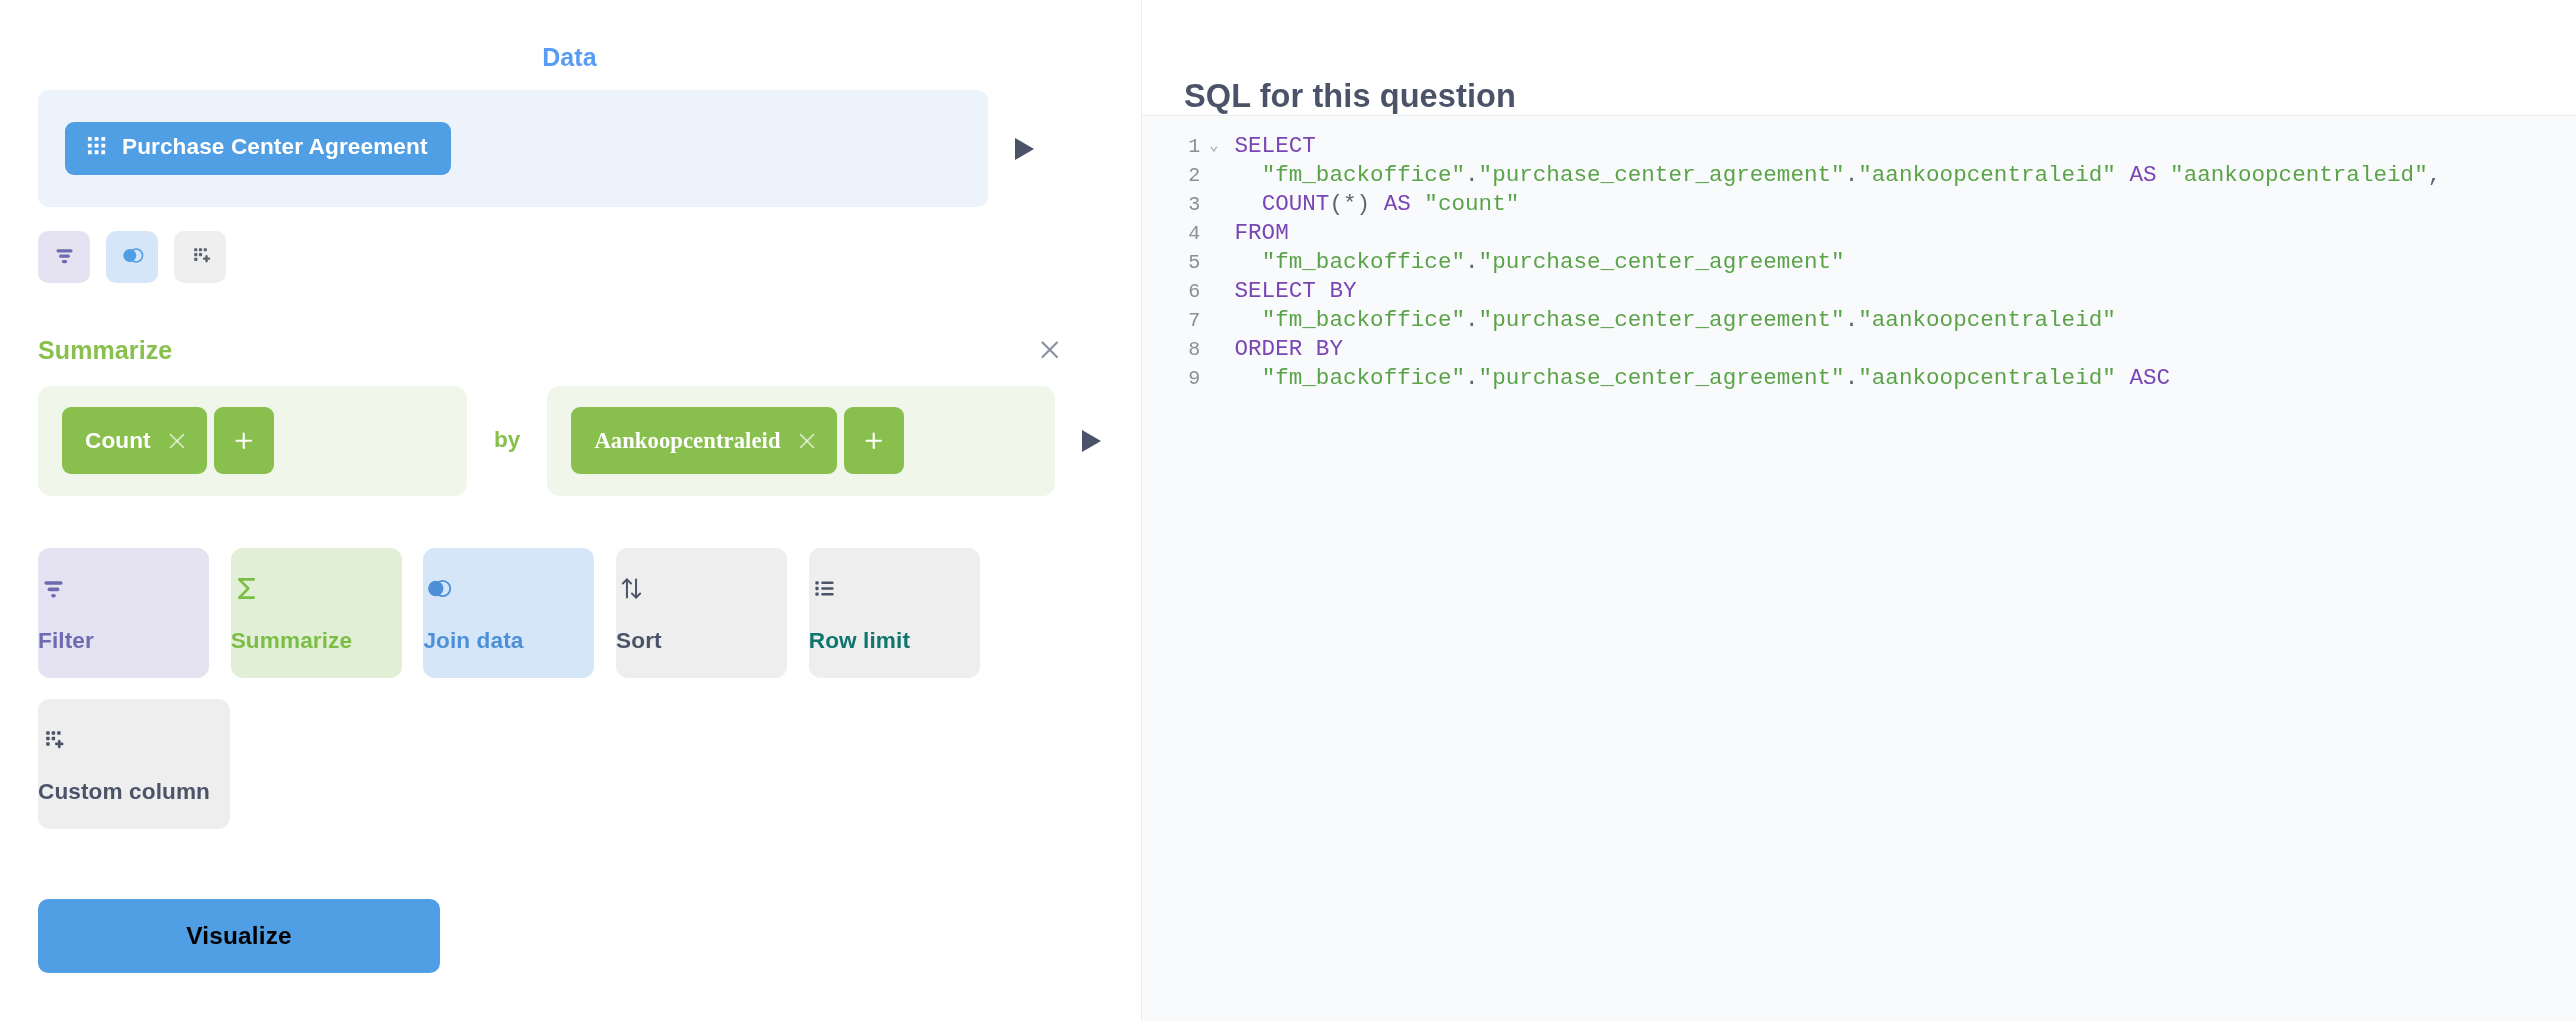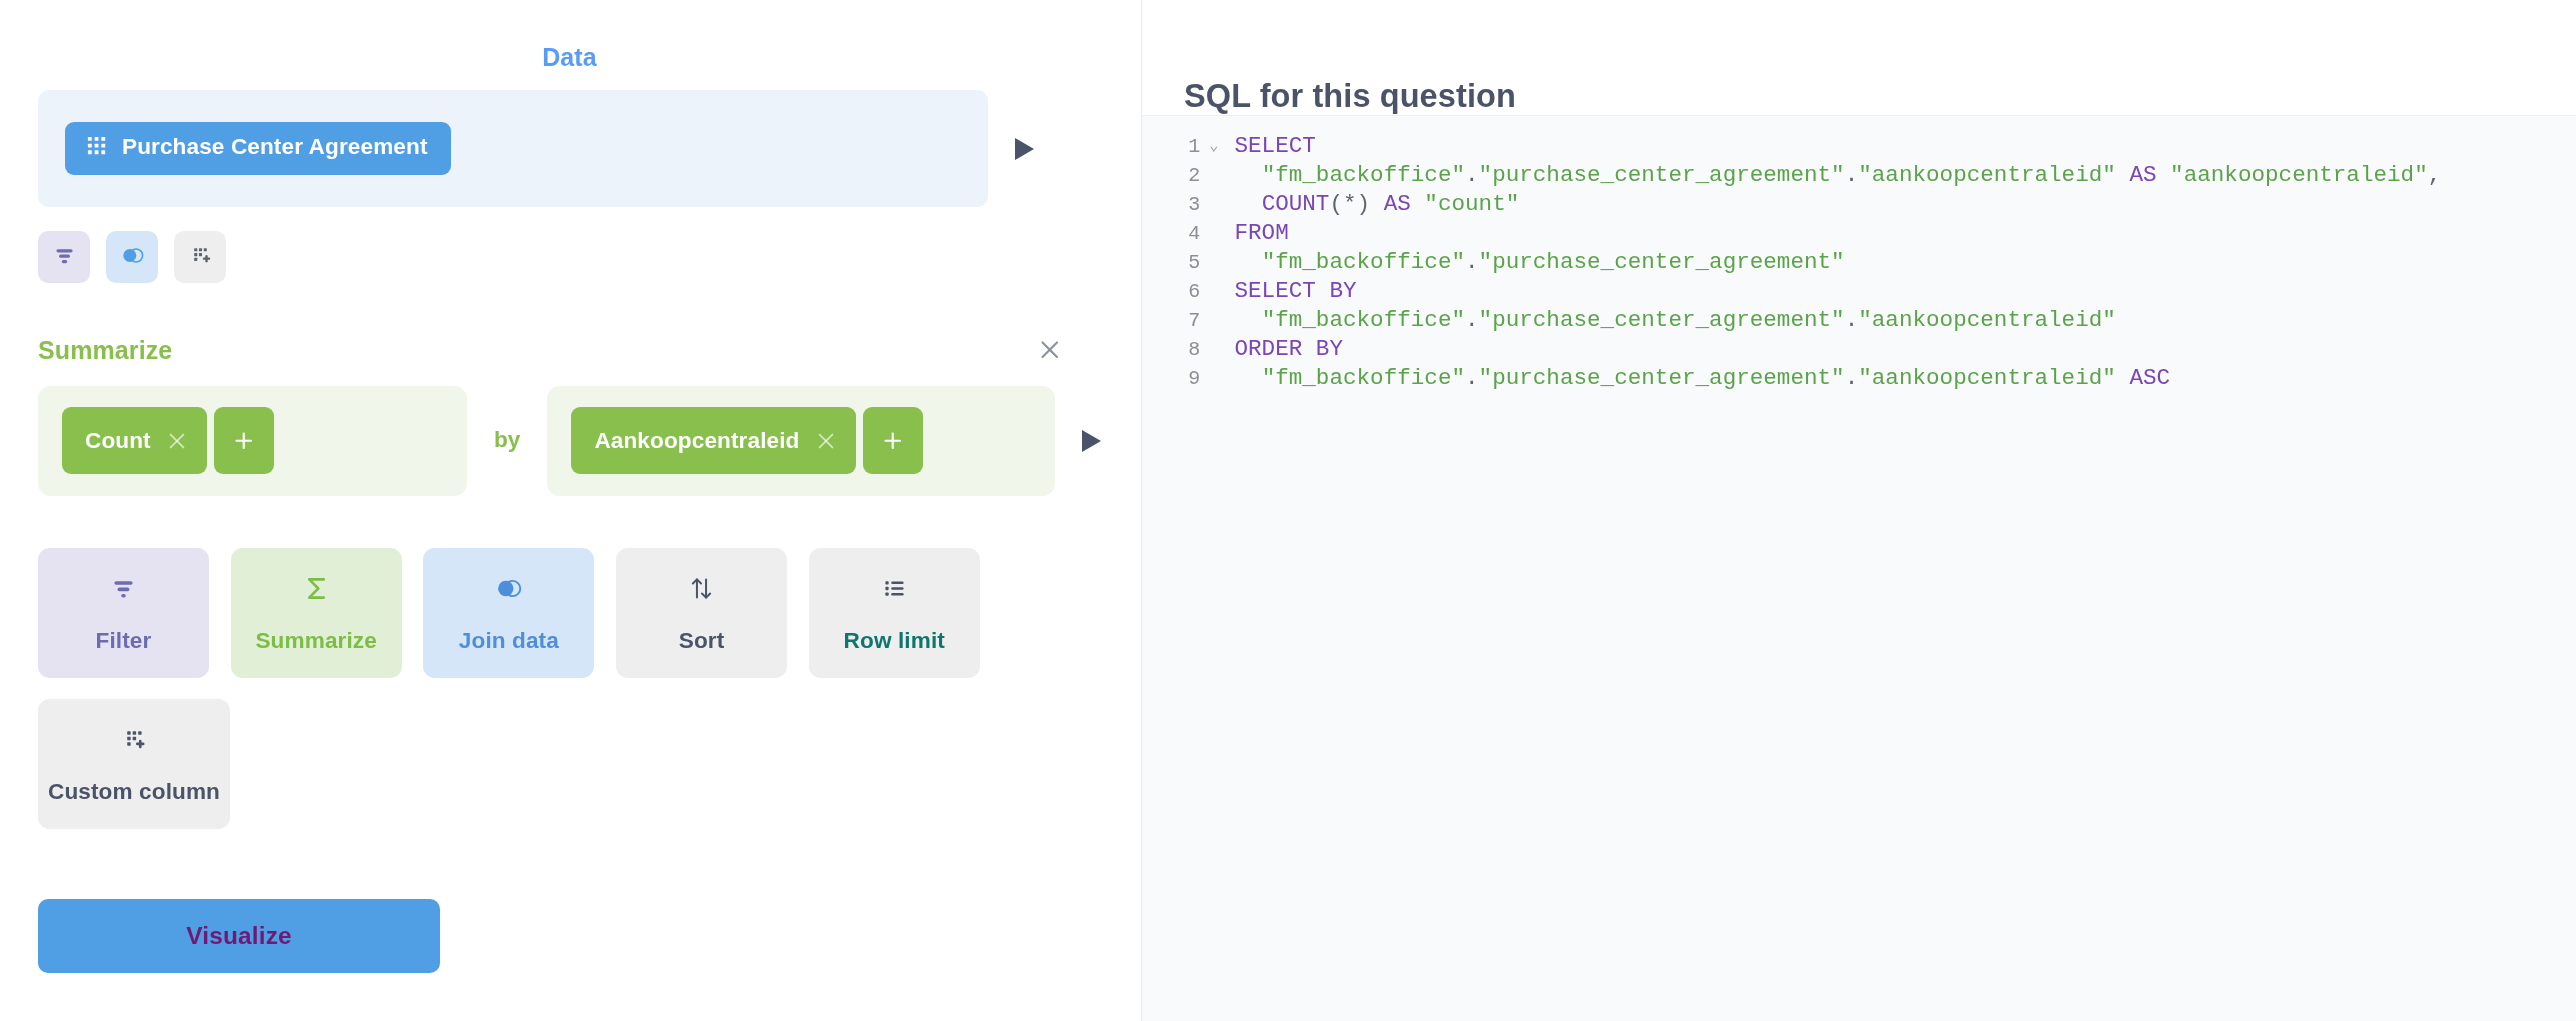--- a/index.html
+++ b/index.html
@@ -120,21 +120,21 @@
   }
   .sum-card {
     background: #f0f7ea;
     border-radius: 12.6px;
     padding: 20px 23.5px;
     min-height: 110px;
     display: flex;
     align-items: center;
   }
   .sum-card.agg { width: 451px; }
-  .sum-card.brk { width: 534px; }
+  .sum-card.brk { width: 534px; font-family: Liberation Serif, serif; }
 
   .by-label {
     color: #88bf4d;
     font-size: 22.6px;
     font-weight: 700;
     padding: 0 27px;
     line-height: 1;
   }
 
   .chip-group { display: flex; align-items: stretch; gap: 7.2px; }
@@ -174,21 +174,21 @@
     display: flex;
     gap: 21.7px;
     margin-top: 52px;
   }
   .big-btn {
     width: 171px;
     height: 130px;
     border-radius: 11.7px;
     display: flex;
     flex-direction: column;
-    align-items: center;
+    align-items: flex-start;
     justify-content: center;
     gap: 20px;
     cursor: pointer;
     font-size: 22.6px;
     font-weight: 700;
     letter-spacing: 0.1px;
   }
   .big-btn .lbl { line-height: 1; }
   .big-btn.filter    { background: #e5e2f2; color: #6e6bb0; }
   .big-btn.summarize { background: #e1efd6; color: #7bbd45; }
@@ -198,21 +198,21 @@
   .big-btn.custom    { background: #eeeeee; color: #4b5369; }
 
   .custom-row { margin-top: 21.7px; }
 
   
   .visualize-btn {
     margin-top: 70px;
     width: 402px;
     height: 74px;
     background: #509ee3;
-    color: #701a75;
+    color: #000000;
     border: none;
     border-radius: 10px;
     font-family: "Liberation Sans", sans-serif;
     font-size: 24.4px;
     font-weight: 700;
     letter-spacing: 0.2px;
     cursor: pointer;
   }
 
   

